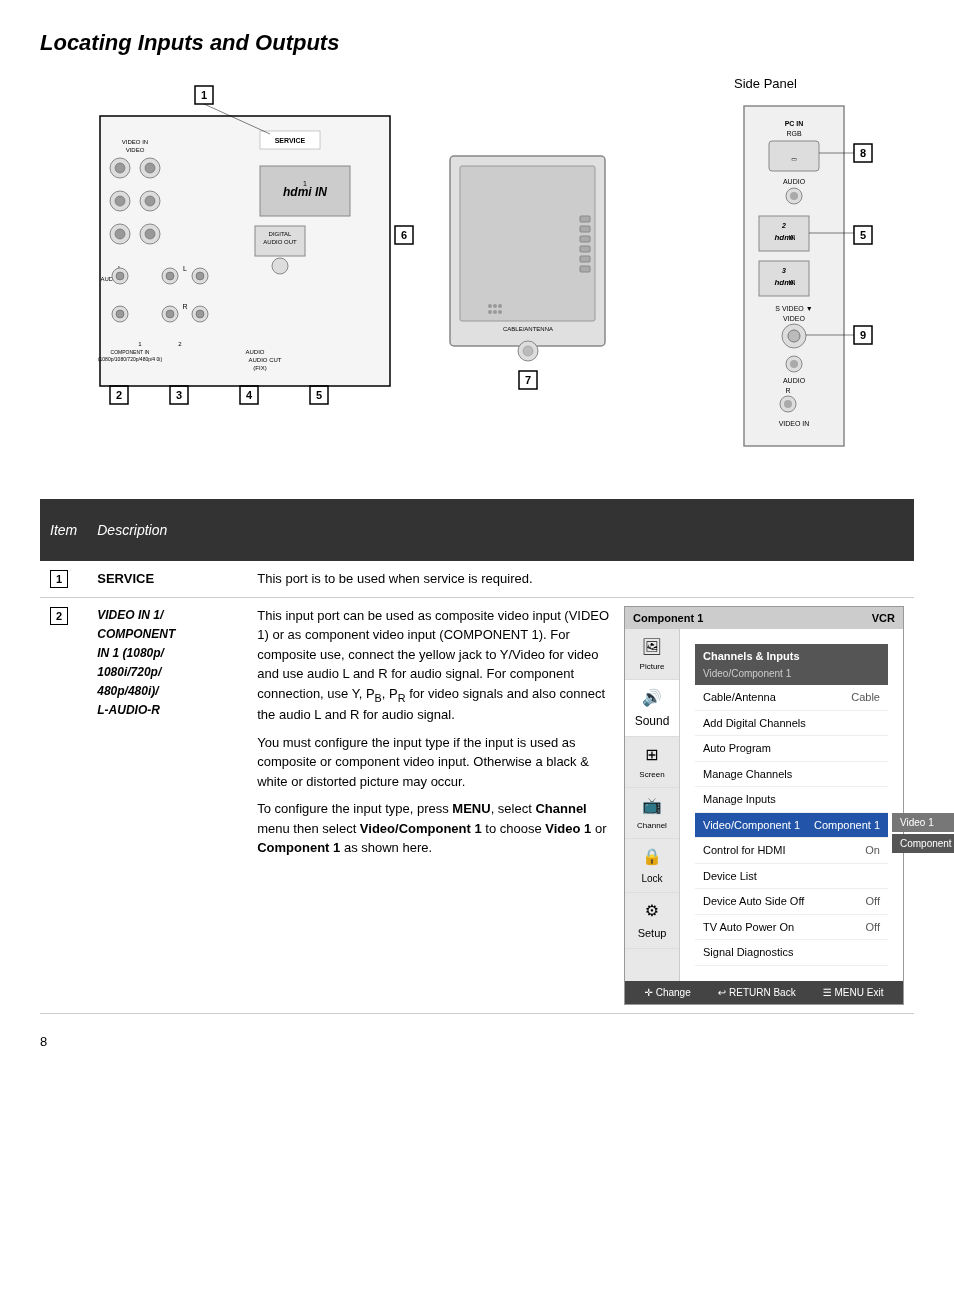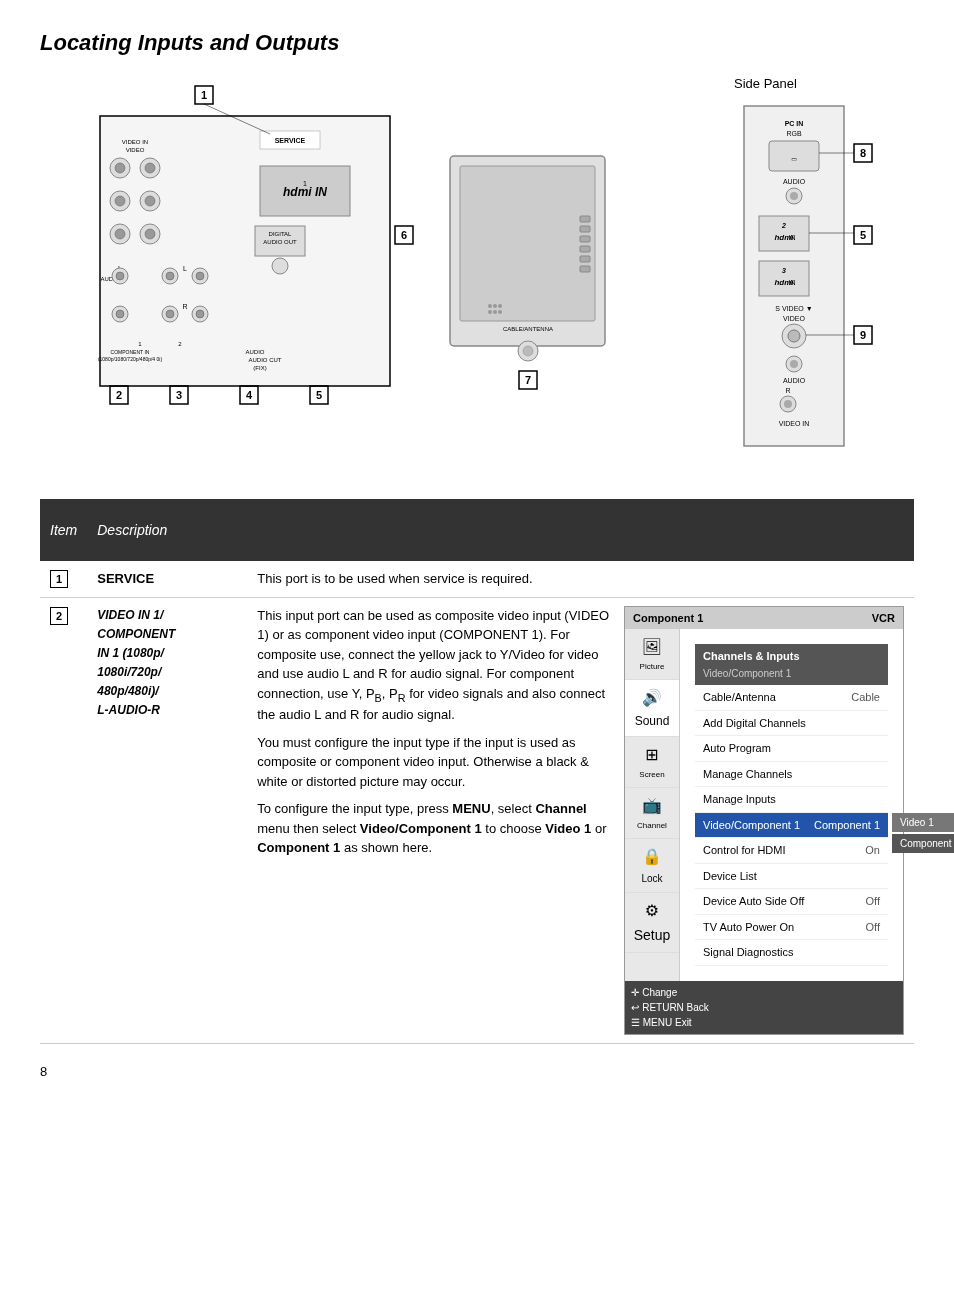--- a/index.html
+++ b/index.html
@@ -192,21 +192,20 @@
       color: #fff;
     }
 
     .menu-footer {
       background: #444;
       color: #fff;
       display: flex;
       justify-content: space-around;
       padding: 4px 6px;
       font-size: 10px;
-      flex-direction: column;
     }
 
     .menu-footer span {
       display: flex;
       align-items: center;
       gap: 3px;
     }
 
     
     svg text {
@@ -451,21 +450,21 @@
                 <div class="menu-icon-item">
                   <span class="icon-symbol">📺</span>
                   <span style="font-size:8px;">Channel</span>
                 </div>
                 <div class="menu-icon-item">
                   <span class="icon-symbol">🔒</span>
                   <span style="font-size:10px;">Lock</span>
                 </div>
                 <div class="menu-icon-item">
                   <span class="icon-symbol">⚙</span>
-                  <span style="font-size:14px;text-align:center;">Setup</span>
+                  <span style="font-size:11px;text-align:center;">Setup</span>
                 </div>
               </div>
               <div class="menu-content">
                 <div class="menu-section-title">
                   <span>Channels &amp; Inputs</span><br>
                   <span class="menu-section-subtitle">Video/Component 1</span>
                 </div>
                 <div class="menu-item-row">
                   <span>Cable/Antenna</span>
                   <span class="value">Cable</span>

